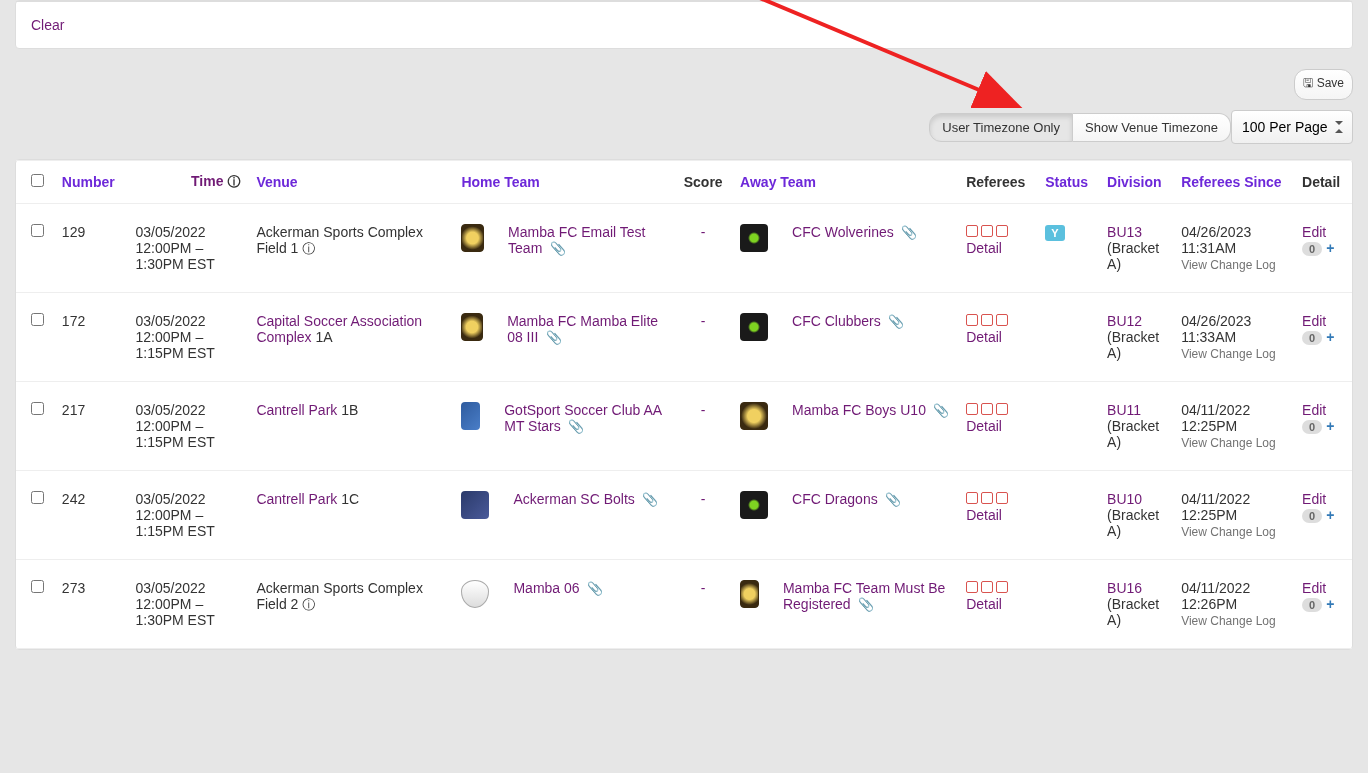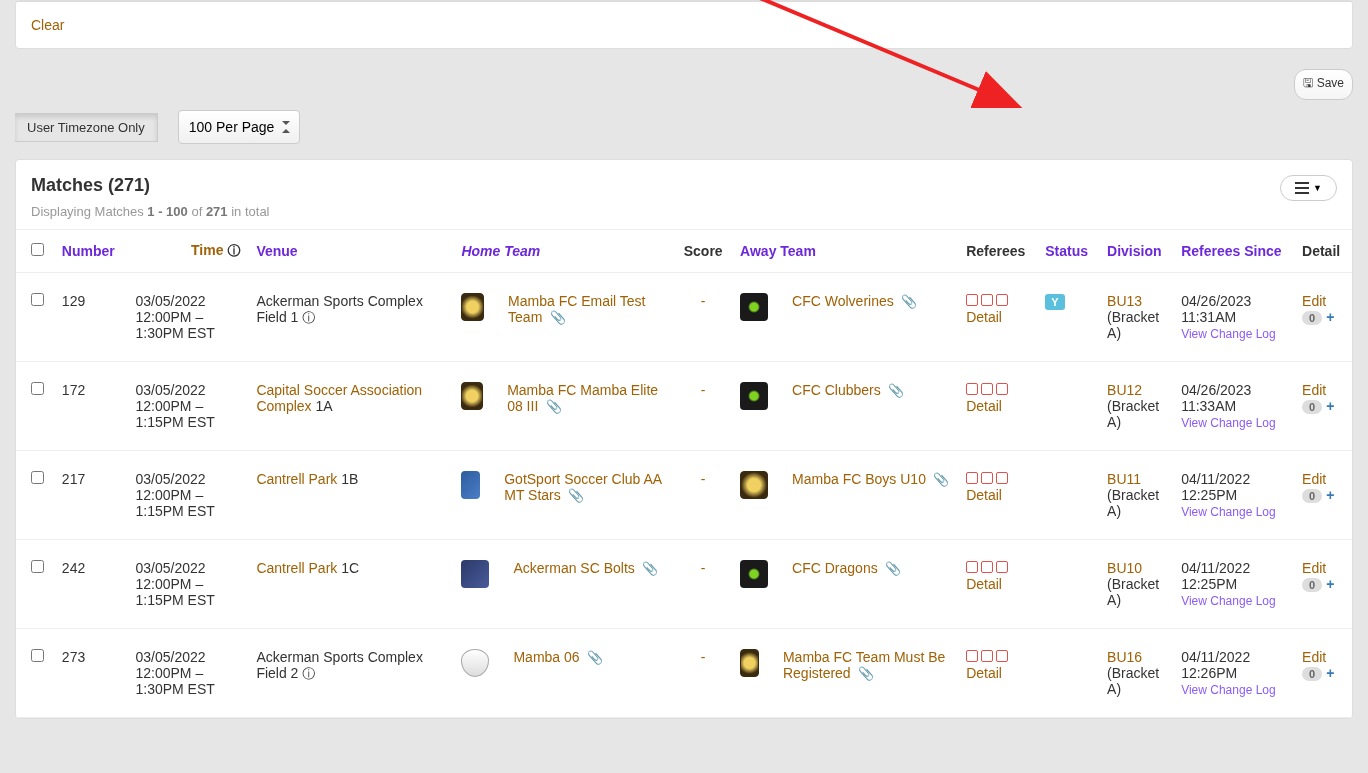--- a/index.html
+++ b/index.html
@@ -24,25 +24,25 @@
       padding: 8px 18px;
       border-radius: 4px;
       font-size: 14px;
       font-weight: bold;
       cursor: pointer;
     }
     .search-bottom {
       border-top: 1px solid #ddd;
       padding: 15px;
     }
-    .link { color: #a16207; text-decoration: none; cursor: pointer; }
+    .link { color: #701a75; text-decoration: none; cursor: pointer; }
     .toolbar {
       display: flex;
+      justify-content: flex-end;
       align-items: center;
-      gap: 20px;
       margin-bottom: 15px;
       position: relative;
     }
     .btn-default {
       background: linear-gradient(#fff, #f5f5f5);
       border: 1px solid #ccc;
       padding: 6px 12px;
       border-radius: 12px;
       font-size: 13px;
       cursor: pointer;
@@ -158,36 +158,36 @@
     .pill-count {
       background: #ddd;
       color: #666;
       border-radius: 10px;
       padding: 1px 7px;
       font-size: 11px;
       font-weight: bold;
       margin-right: 4px;
     }
     .plus-icon { color: #337ab7; font-weight: bold; cursor: pointer; }
-    .small-link { color: #8b5cf6; font-size: 12px; cursor: pointer; }
+    .small-link { color: #737373; font-size: 12px; cursor: pointer; }
     .attach-icon { color: #337ab7; margin-left: 4px; font-size: 13px; }
     .info-icon {
       color: #333;
       font-size: 13px;
       display: inline-block;
     }
     .arrow-annotation {
       position: absolute;
       pointer-events: none;
     }
     .col-check { width: 35px; padding-left: 15px; }
     .col-number { width: 70px; }
     .col-time { width: 115px; text-align: right; }
     .col-venue { width: 195px; }
-    .col-hometeam { width: 210px; font-style: italic; }
+    .col-hometeam { width: 210px; }
     .col-score { width: 55px; text-align: center; }
     .col-awayteam { width: 215px; }
     .col-ref { width: 75px; }
     .col-status { width: 55px; }
     .col-div { width: 70px; }
     .col-updated { width: 115px; }
     .col-actions { width: 55px; }
     th.col-score, td.col-score { text-align: center; }
   </style>
 </head>
@@ -210,45 +210,30 @@
   <svg class="arrow-annotation" style="left:680px; top:-145px;" width="360" height="160">
     <defs>
       <marker id="ah" markerWidth="12" markerHeight="12" refX="10" refY="5" orient="auto">
         <polygon points="0,0 12,5 0,10" fill="#e22"></polygon>
       </marker>
     </defs>
     <line x1="10" y1="10" x2="320" y2="140" stroke="#e22" stroke-width="4" marker-end="url(#ah)"></line>
   </svg>
   <div class="btn-group">
     <button class="btn-default btn-active">User Timezone Only</button>
+    <button class="btn-default">Show Venue Timezone</button>
   </div>
   <div class="select-wrap">
     <select class="form-control">
       <option>100 Per Page</option>
     </select>
   </div>
 </div>
 
 <div class="main-panel">
-  <div class="panel-header">
-    <div>
-      <div class="panel-title">Matches (271)</div>
-      <div class="panel-subtitle">
-        <span>Displaying Matches </span><b>1 - 100</b><span> of </span><b>271</b><span> in total</span>
-      </div>
-    </div>
-    <button class="pill-button">
-      <svg width="14" height="12" viewBox="0 0 14 12">
-          <line x1="0" y1="1" x2="14" y2="1" stroke="#333" stroke-width="2"></line>
-          <line x1="0" y1="6" x2="14" y2="6" stroke="#333" stroke-width="2"></line>
-          <line x1="0" y1="11" x2="14" y2="11" stroke="#333" stroke-width="2"></line>
-        </svg>
-      <span style="font-size:9px;">▼</span>
-    </button>
-  </div>
 
   <table>
     <thead>
       <tr>
         <th class="col-check"><input type="checkbox" style=""></th>
         <th class="sortable col-number">Number</th>
         <th class="col-time"><span class="link" style="font-weight:bold">Time</span> <span class="info-icon">ⓘ</span></th>
         <th class="sortable col-venue">Venue</th>
         <th class="sortable col-hometeam">Home Team</th>
         <th class="col-score">Score</th>

